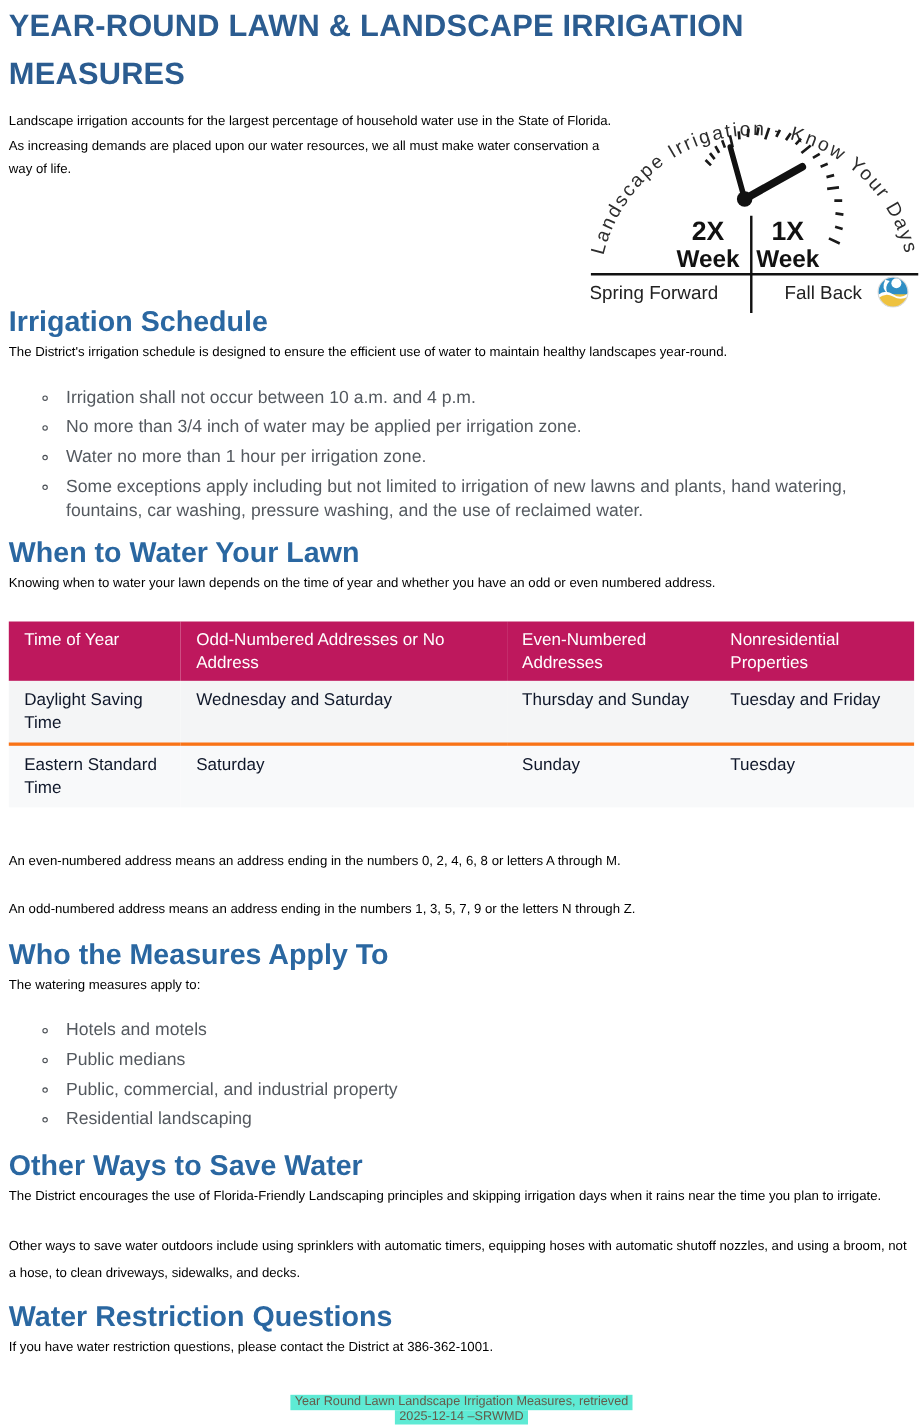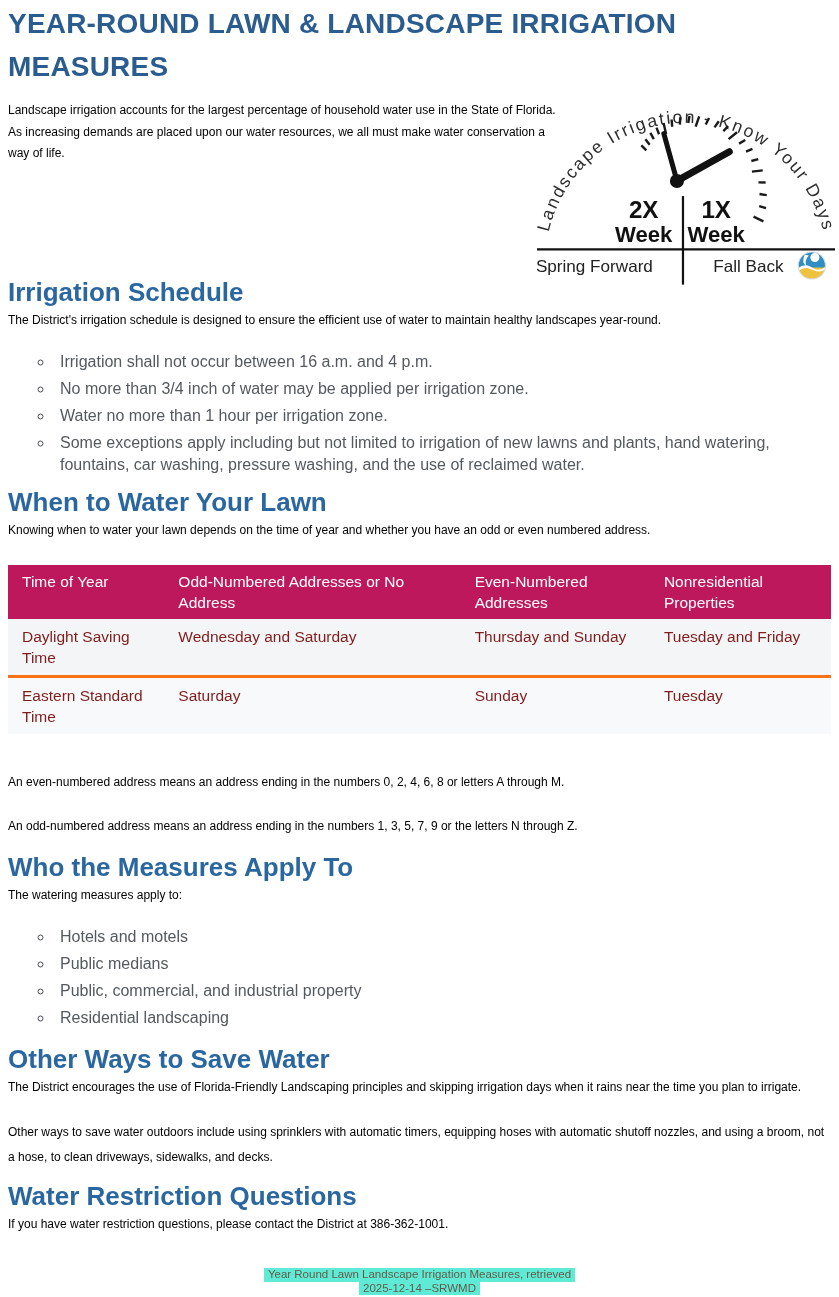--- a/index.html
+++ b/index.html
@@ -31,21 +31,21 @@
   ul { list-style:circle; margin:18px 0 0; padding-left:46px; }
   li { font-size:16px; line-height:22px; color:#54595f; margin-bottom:5px; padding-left:6px; }
   li::marker { color:#4a4f55; }
 
   table { width:100%; border-collapse:collapse; margin-top:22px; }
   th {
     background:#be185d; color:#ffffff; font-weight:400; text-align:left;
     font-size:15.5px; line-height:21px; padding:6px 14px; vertical-align:top;
   }
   td {
-    font-size:15.5px; line-height:21px; color:#7f1d1d;
+    font-size:15.5px; line-height:21px; color:#0f172a;
     padding:7px 14px; height:41px; vertical-align:top;
   }
   tr.row-a td { background:#f4f5f6; }
   tr.row-b td { background:#f8f9fa; border-top:3px solid #f97316; }
 
   .note1 { margin-top:36px; }
   .note2 { margin-top:19px; }
   .para-gap { margin-top:20px; }
 
   .watermark {
@@ -108,21 +108,21 @@
         </g>
         <circle cx="273" cy="168" r="13.5" fill="none" stroke="#dcdcdc" stroke-width="1"></circle>
       </g>
     </svg>
   </div>
 </div>
 
 <h2 class="h2-schedule">Irrigation Schedule</h2>
 <p>The District's irrigation schedule is designed to ensure the efficient use of water to maintain healthy landscapes year-round.</p>
 <ul>
-  <li>Irrigation shall not occur between 16 a.m. and 4 p.m.</li>
+  <li>Irrigation shall not occur between 10 a.m. and 4 p.m.</li>
   <li>No more than 3/4 inch of water may be applied per irrigation zone.</li>
   <li>Water no more than 1 hour per irrigation zone.</li>
   <li style="max-width:790px">Some exceptions apply including but not limited to irrigation of new lawns and plants, hand watering, fountains, car washing, pressure washing, and the use of reclaimed water.</li>
 </ul>
 
 <h2 class="h2-when">When to Water Your Lawn</h2>
 <p>Knowing when to water your lawn depends on the time of year and whether you have an odd or even numbered address.</p>
 
 <table>
   <colgroup>

